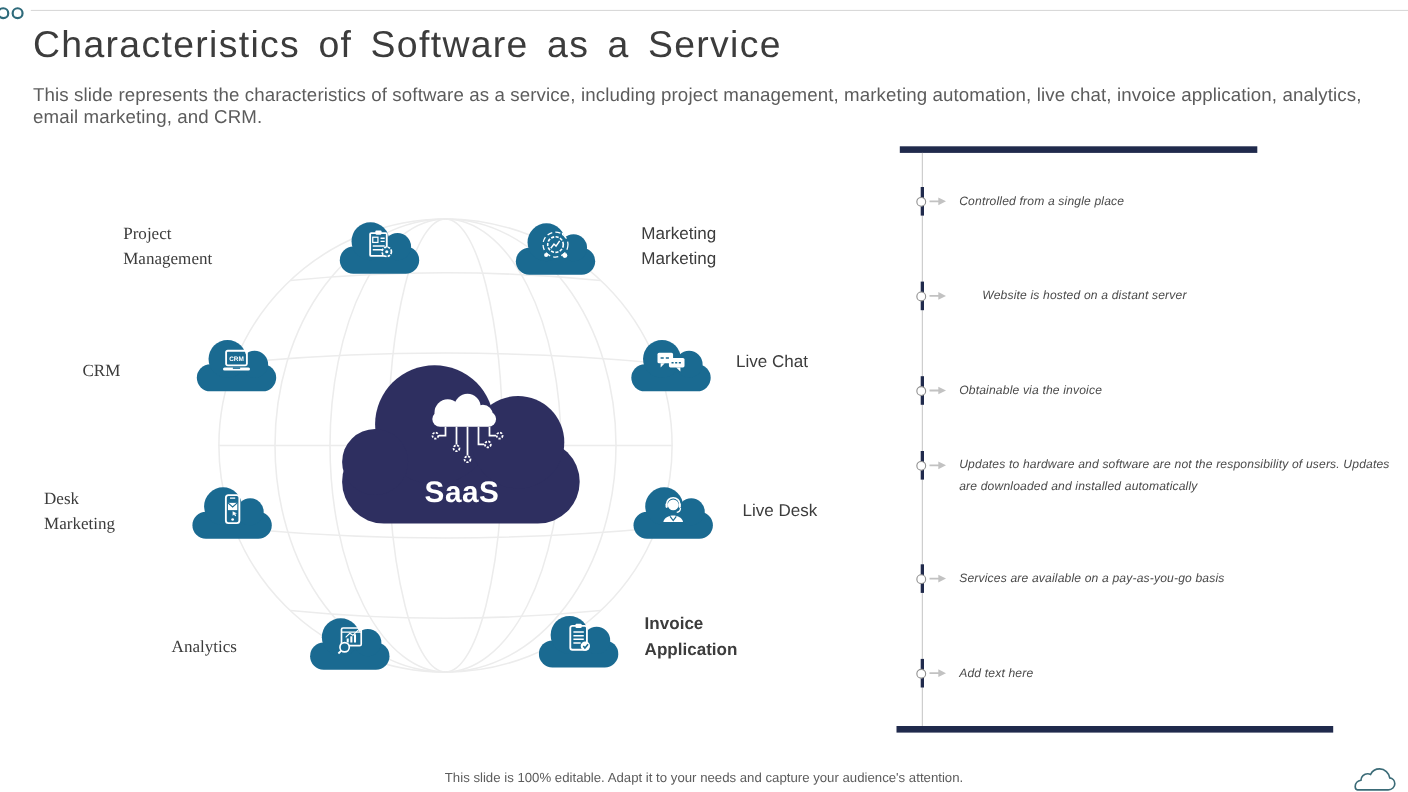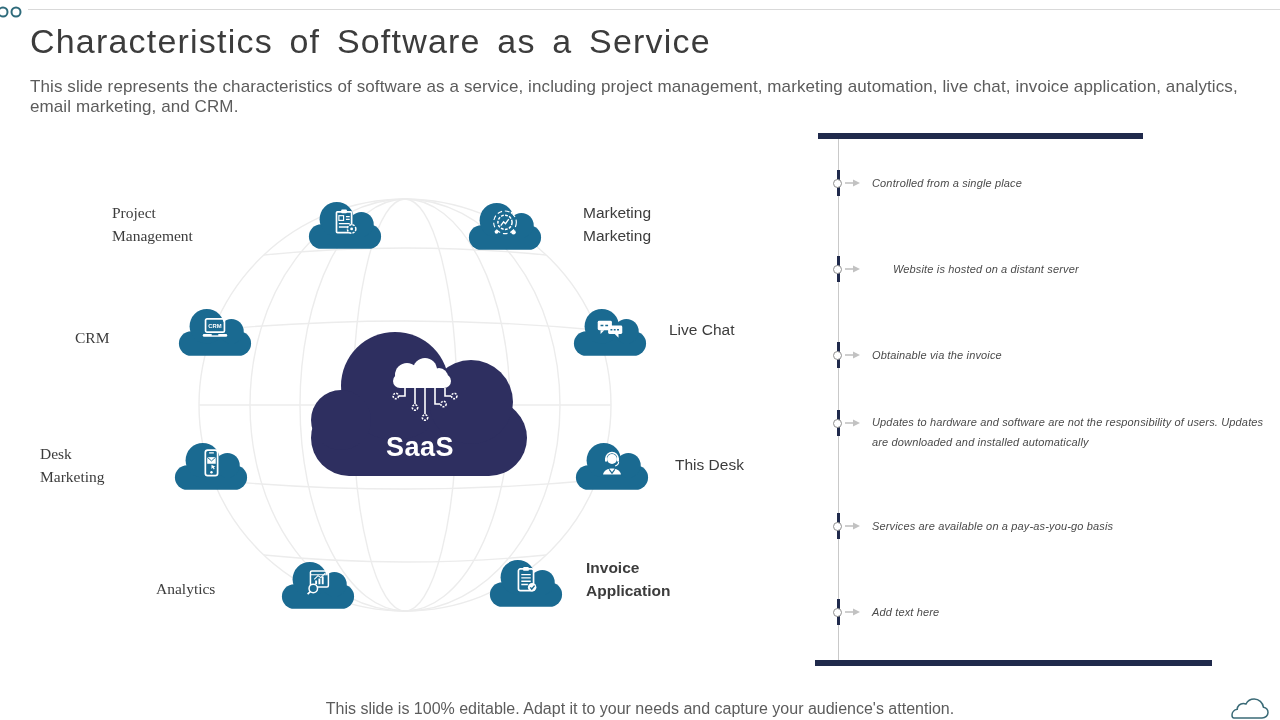--- a/index.html
+++ b/index.html
@@ -37,21 +37,21 @@
   .brow.multi{align-items:flex-start;height:78px;}
   .marker{position:relative;flex:0 0 44px;width:44px;height:40px;align-self:flex-start;}
   .brow:not(.multi) .marker{height:100%;}
   .mline{position:absolute;left:16.5px;top:50%;margin-top:-13px;width:3px;height:26px;background:var(--bar-navy);}
   .mdot{position:absolute;left:13px;top:50%;margin-top:-4.5px;width:9px;height:9px;border-radius:50%;
         background:#fff;border:1.5px solid #8f8f8f;box-sizing:border-box;}
   .marrow{position:absolute;left:24px;top:50%;margin-top:-5px;}
   .btext{font-size:11px;color:var(--text-body);margin-left:8px;white-space:nowrap;letter-spacing:.15px;font-style:italic;}
   .btext.wrap{white-space:normal;width:392px;line-height:19.5px;padding-top:10px;}
   
-  .footer{position:absolute;left:0;right:0;top:700px;text-align:center;font-size:16px;color:var(--text-muted);}
+  .footer{position:absolute;left:0;right:0;top:700px;text-align:center;font-size:12px;color:var(--text-muted);}
   .corner-cloud{position:absolute;left:1222px;top:692px;}
 </style>
 </head>
 <body>
 
 <svg width="0" height="0" style="position:absolute">
   <defs>
     <g id="cloudShape">
       <rect x="6" y="32" width="88" height="30" rx="15"></rect>
       <circle cx="40" cy="26" r="21"></circle>
@@ -217,21 +217,21 @@
       <circle cx="18" cy="13.5" r="5.2" fill="#fff"></circle>
       <path d="M8.5 30 c1.5 -8.5 17.5 -8.5 19 0 z" fill="#fff"></path>
       <path d="M15 24.5 l3 4 l3 -4" fill="none" style="stroke:var(--cloud-teal)" stroke-width="1.2"></path>
       <path d="M11.6 13 a6.4 6.4 0 0 1 12.8 0" fill="none" stroke="#fff" stroke-width="1.6"></path>
       <rect x="10.6" y="12" width="2.2" height="4.4" rx="1.1" fill="#fff"></rect>
       <rect x="23.2" y="12" width="2.2" height="4.4" rx="1.1" fill="#fff"></rect>
       <path d="M25 16.5 q0 3.6 -3.6 4.2" fill="none" stroke="#fff" stroke-width="1.2"></path>
     </svg>
   </div>
   <div class="nlabel al-l" style="left:675px;width:110px;top:453px;">
-    <div>This Desk</div>
+    <div>Live Desk</div>
   </div>
 
   <div class="node" style="left:277px;top:557px;">
     <svg class="cloud" viewBox="0 0 100 66" style="fill:var(--cloud-teal)">
         <use href="#cloudShape"></use>
       </svg>
     <svg class="nicon" viewBox="0 0 36 36">
       <rect x="10" y="6" width="19" height="17" rx="1.5" fill="none" stroke="#fff" stroke-width="1.6"></rect>
       <line x1="10" y1="10" x2="29" y2="10" stroke="#fff" stroke-width="1.2"></line>
       <g stroke="#fff" stroke-width="2">

